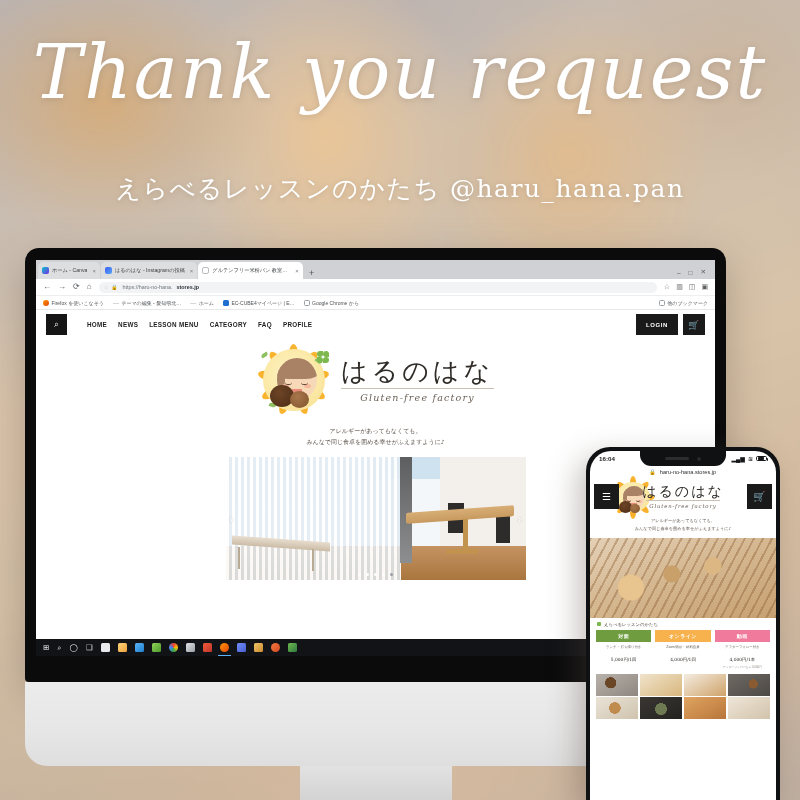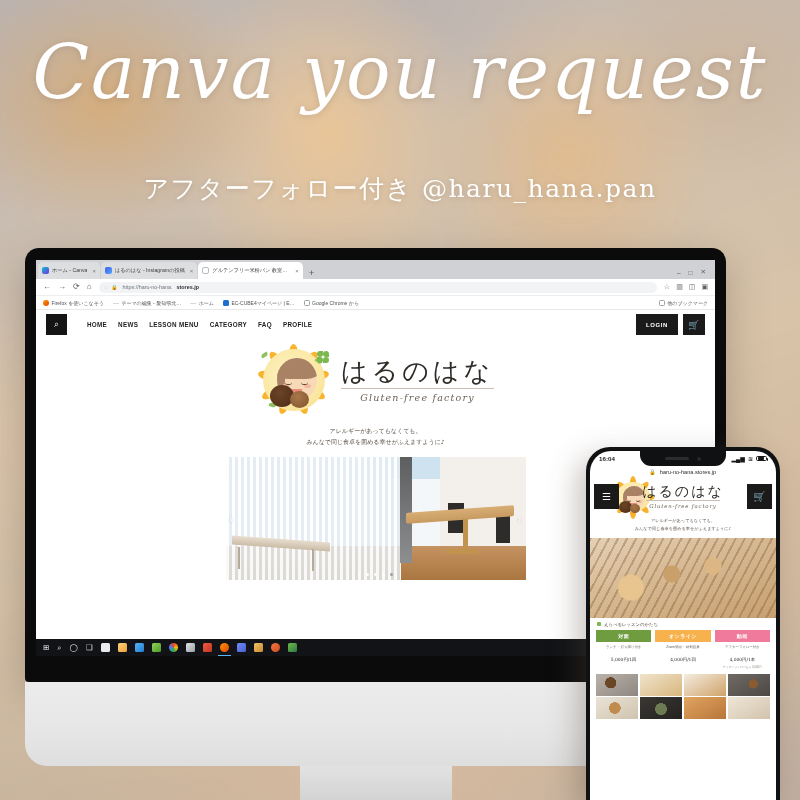--- a/index.html
+++ b/index.html
@@ -379,22 +379,22 @@
   .g6 { background: radial-gradient(circle at 50% 55%, #6d7a52 0 24%, rgba(109,122,82,0) 25%), linear-gradient(150deg,#3a3733,#24221f); }
   .g7 { background: linear-gradient(150deg,#e0a460,#b8763a); }
   .g8 { background: linear-gradient(150deg,#efe6d8,#d2c3ab); }
 </style>
 </head>
 <body>
 
 <div class="bg-photo"></div>
 <div class="bg-vignette"></div>
 
-<div class="headline">Canva you request</div>
-<div class="subline">アフターフォロー付き @haru_hana.pan</div>
+<div class="headline">Thank you request</div>
+<div class="subline">えらべるレッスンのかたち @haru_hana.pan</div>
 
 <div class="monitor">
   <div class="screen">
 
     <div class="tabstrip">
       <div class="tab">
         <span class="favicon fav-canva"></span>
         <span class="tab-title">ホーム - Canva</span>
         <span class="tab-close">×</span>
       </div>

